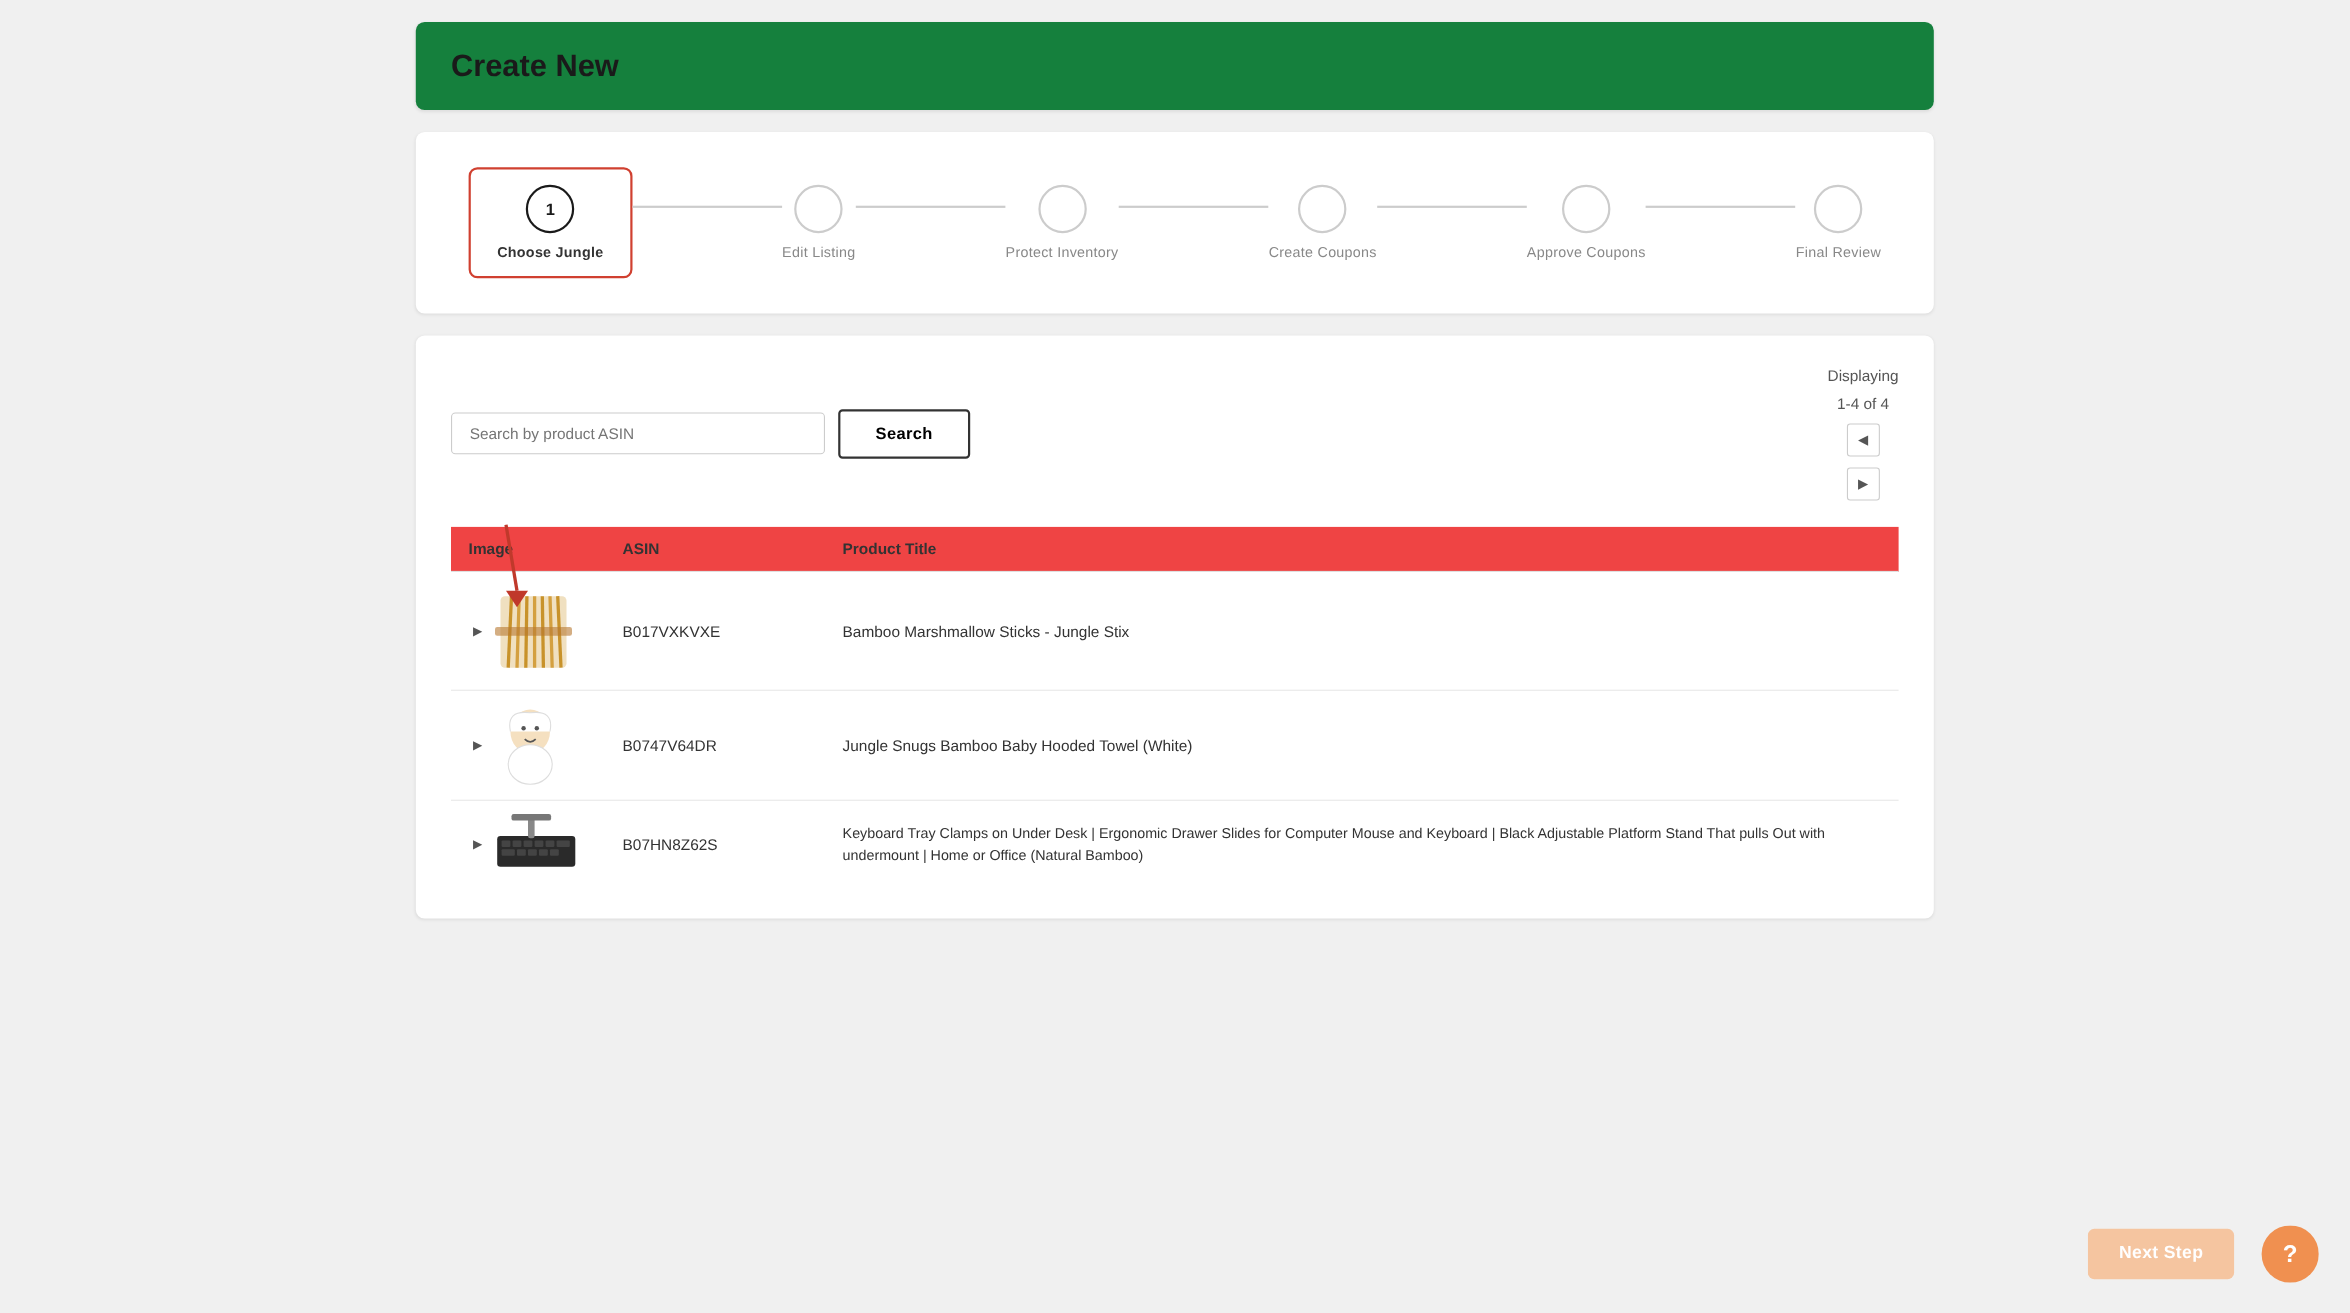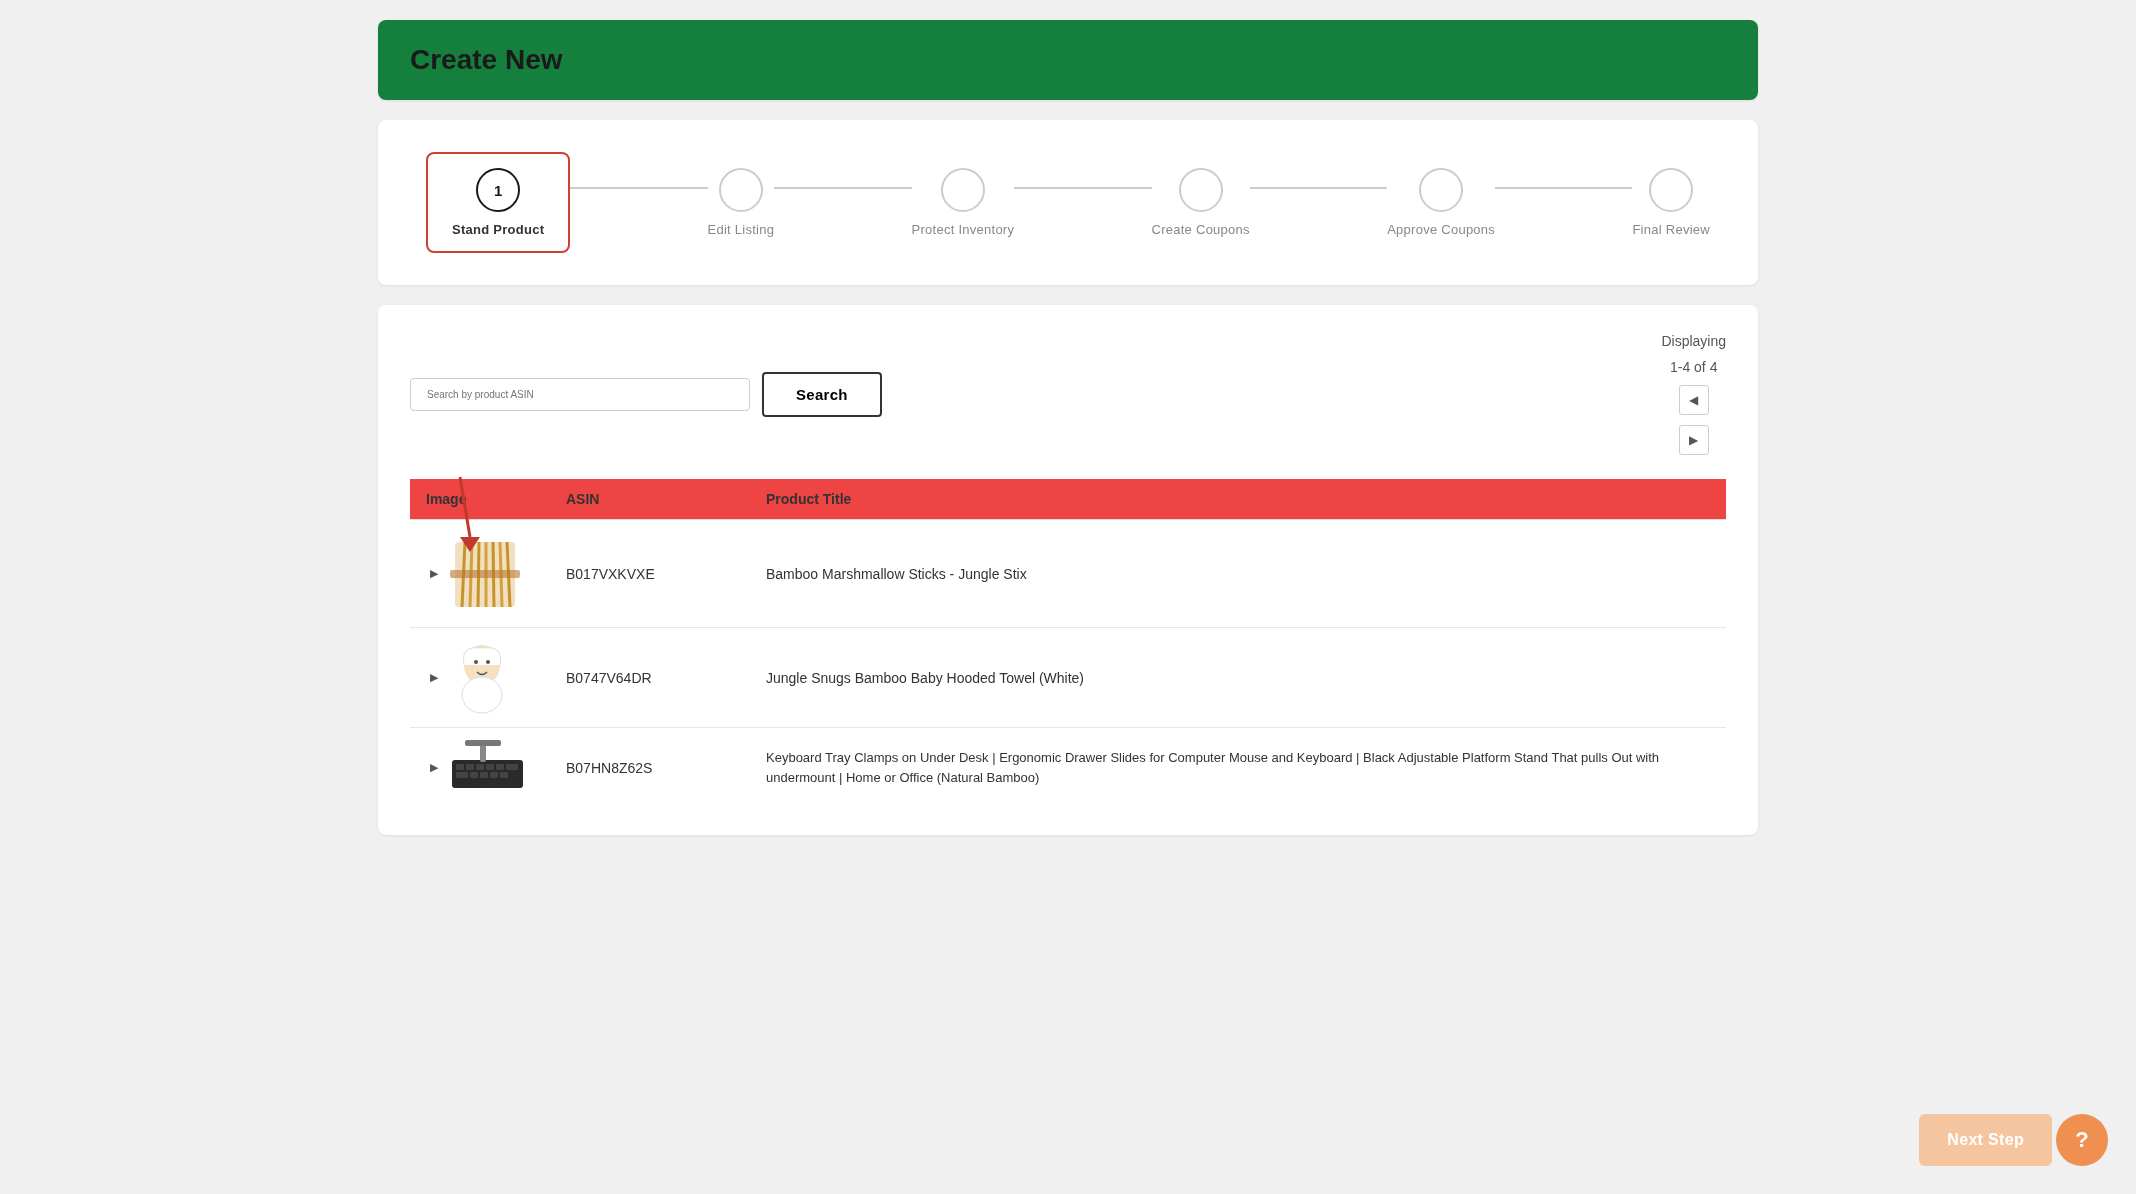--- a/index.html
+++ b/index.html
@@ -108,21 +108,21 @@
       align-items: center;
       gap: 12px;
       margin-bottom: 24px;
     }
 
     .search-input {
       flex: 0 0 340px;
       padding: 10px 16px;
       border: 1px solid #ccc;
       border-radius: 4px;
-      font-size: 10px;
+      font-size: 14px;
       color: #999;
       outline: none;
     }
 
     .search-button {
       padding: 12px 32px;
       border: 2px solid #333;
       background: #fff;
       border-radius: 4px;
       font-size: 15px;
@@ -191,21 +191,22 @@
       width: 200px;
       font-weight: 500;
     }
 
     
     .next-step-wrapper {
       position: fixed;
       bottom: 28px;
       right: 28px;
       display: flex;
-      gap: 4px;
+      align-items: center;
+      gap: 25px;
     }
 
     .next-step-btn {
       background: #f5c5a0;
       color: #fff;
       border: none;
       border-radius: 6px;
       padding: 14px 28px;
       font-size: 16px;
       font-weight: 600;
@@ -238,21 +239,21 @@
   </div>
 
   <div class="stepper-card">
     <div class="stepper-row">
 
       <div class="stepper-step-item">
         <div style="border: 2px solid #d04030; border-radius: 8px; padding: 14px 24px; display: flex; flex-direction: column; align-items: center;">
           <div class="step-circle active">
             <span>1</span>
           </div>
-          <div class="step-label active" style="margin-top:10px;">Stand Product</div>
+          <div class="step-label active" style="margin-top:10px;">Choose Jungle</div>
         </div>
       </div>
 
       <div class="stepper-line"></div>
 
       <div class="stepper-step-item">
         <div style="width:44px;height:44px;border-radius:50%;border:2px solid #ccc;background:#fff;display:flex;align-items:center;justify-content:center;"></div>
         <div class="step-label" style="margin-top:10px;">Edit Listing</div>
       </div>
 

